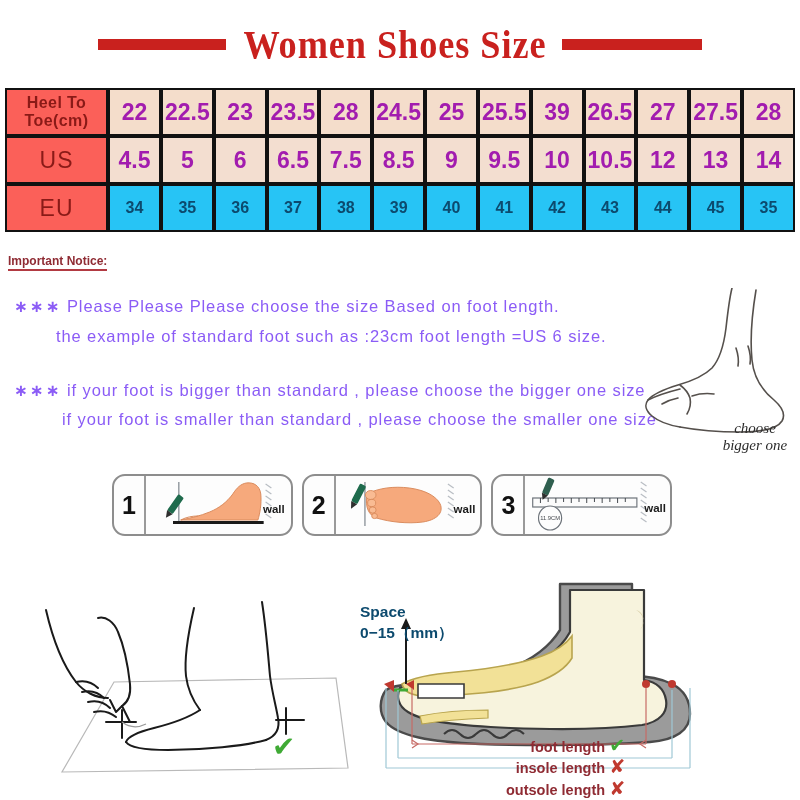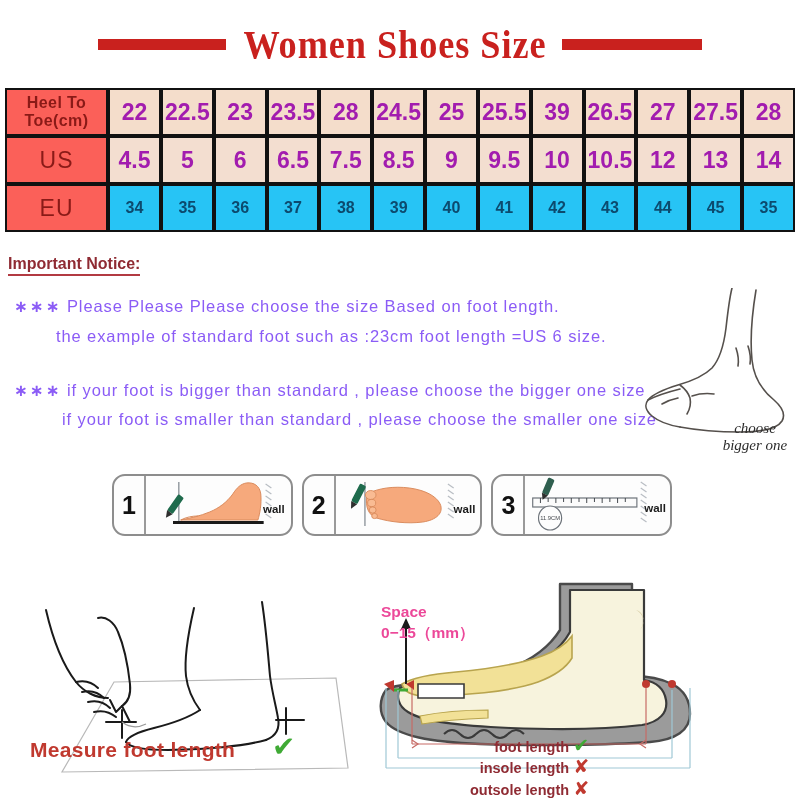--- a/index.html
+++ b/index.html
@@ -26,21 +26,21 @@
   .rowhead{background:#fb6059;color:#8a1a17;}
   .rowhead.small{font-size:16px;letter-spacing:.4px;font-weight:700;}
   .rowhead.big{font-size:23px;letter-spacing:1px;font-weight:400;
                font-family:"Liberation Sans",sans-serif;}
   .cell-cream{background:#f4ddcb;color:#a21caf;font-size:23px;
               font-family:"Liberation Sans",sans-serif;font-weight:400;}
   .cell-cream.us{background:#f3ded0;}
   .cell-cyan{background:#27c4f5;color:#0c4a6e;font-size:16px;font-weight:400;}
 
   
-  .notice-title{position:absolute;left:8px;top:255px;font-size:16px;
+  .notice-title{position:absolute;left:8px;top:255px;font-size:12px;
                 font-weight:700;color:#8f2b33;
                 border-bottom:2px solid #b23a42;padding-bottom:1px;
                 line-height:1.1;}
   .notice{position:absolute;font-size:16.5px;color:#8b5cf6;
           letter-spacing:.9px;white-space:nowrap;line-height:1.35;}
   .n1{left:14px;top:295px;}
   .n2{left:56px;top:325px;}
   .n3{left:14px;top:379px;}
   .n4{left:62px;top:408px;}
   .stars{letter-spacing:2px;font-weight:700;}
@@ -65,26 +65,26 @@
   
   .measure-box{position:absolute;left:18px;top:572px;width:345px;height:222px;}
   .measure-text{position:absolute;left:30px;top:738px;font-size:21px;
                 font-weight:700;color:#c0392f;letter-spacing:.3px;
                 white-space:nowrap;}
   .tick-green{position:absolute;left:272px;top:733px;font-size:28px;
               color:#3faa35;font-weight:700;line-height:1;}
 
   
   .shoe-box{position:absolute;left:360px;top:572px;width:440px;height:226px;}
-  .space-label{position:absolute;left:381px;top:602px;font-size:15.5px;
-               color:#ec4899;font-weight:700;line-height:1.35;white-space:nowrap;}
+  .space-label{position:absolute;left:360px;top:602px;font-size:15.5px;
+               color:#0c4a6e;font-weight:700;line-height:1.35;white-space:nowrap;}
   .len-labels{position:absolute;left:470px;top:736px;font-size:14.5px;
               font-weight:700;color:#8f2b33;line-height:1.33;white-space:nowrap;
               text-align:right;}
-  .len-labels div{position:relative;}
+  .len-labels div{position:relative;margin-left:36px;}
   .mk{font-size:19px;font-weight:700;line-height:1;}
   .mk.ok{color:#3faa35;}
   .mk.no{color:#c0392f;}
 </style>
 </head>
 <body>
 
 <div id="page">
 
   <div class="title-row">
@@ -305,21 +305,20 @@
                C113,122 110,130 104,134 L98,140 L92,128"></path>
       <path d="M104,134 L112,150"></path>
 
       <line x1="88" y1="150" x2="118" y2="150"></line>
       <line x1="258" y1="148" x2="286" y2="148"></line>
       <line x1="268" y1="136" x2="268" y2="162"></line>
       <line x1="104" y1="138" x2="104" y2="166"></line>
     </g>
     <path d="M104,150 C112,156 120,156 128,152" fill="none" stroke="#9a9a9a" stroke-width="1.2"></path>
   </svg>
-  <div class="measure-text">Measure foot length</div>
   <div class="tick-green">✔</div>
 
   <svg class="shoe-box" viewBox="0 0 440 226">
 
     <path d="M26,118 C20,126 18,140 26,150 C38,164 70,170 120,172
              C180,174 250,173 290,170 C316,168 330,158 330,142
              C330,128 324,118 312,112 C300,106 286,104 272,104
              L272,12 L200,12 L200,58 C190,74 172,88 150,96
              C120,106 80,110 52,112 C40,113 32,114 26,118 Z" fill="#9b9b9b" stroke="#4a4a4a" stroke-width="2.4" stroke-linejoin="round"></path>
 

